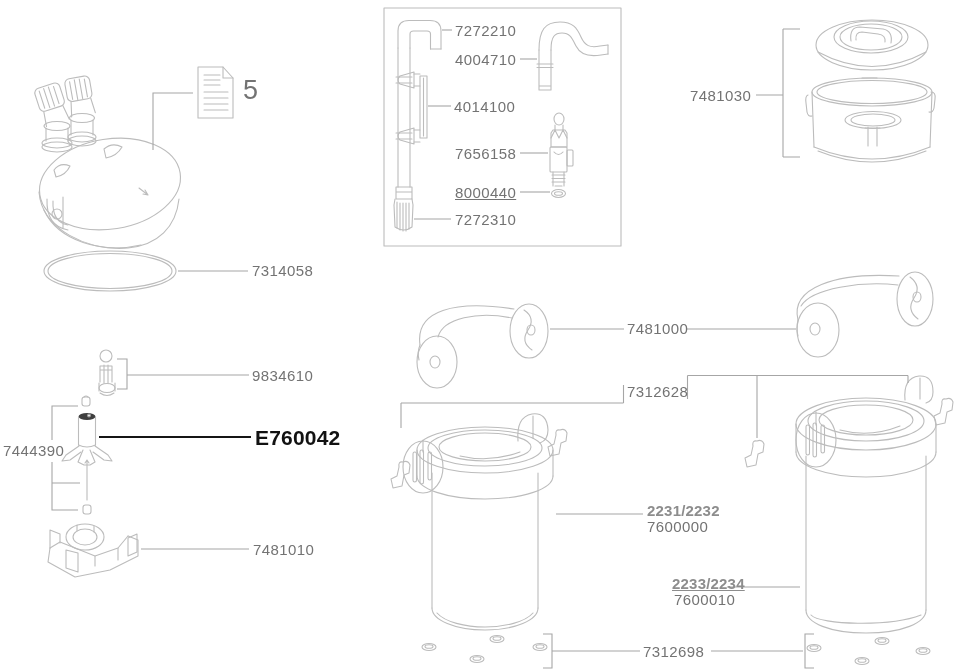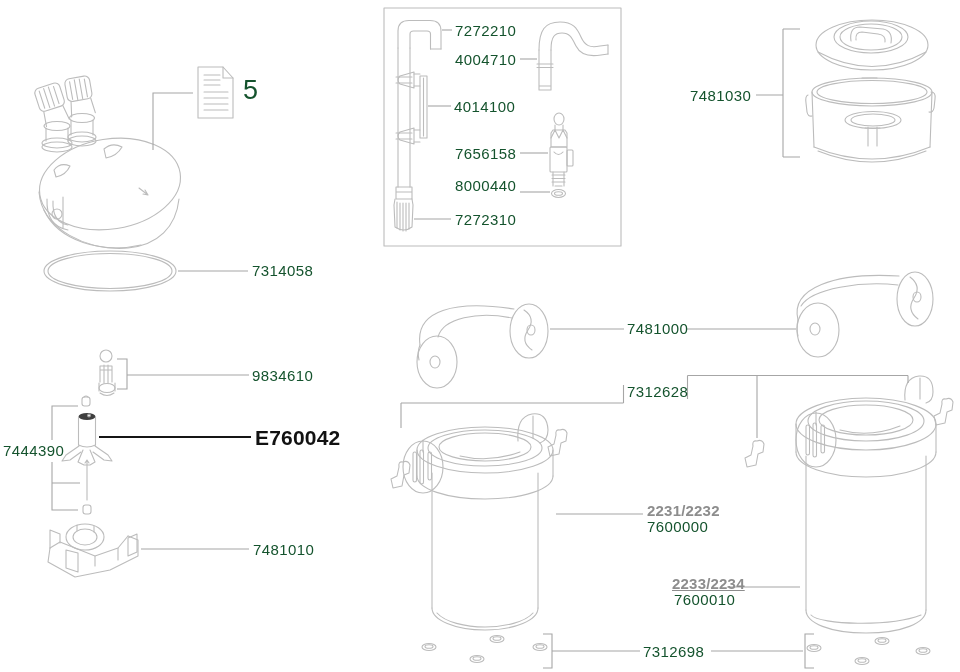--- a/index.html
+++ b/index.html
@@ -1,19 +1,19 @@
 <!DOCTYPE html>
 <html><head>
 <meta charset="utf-8">
 <style>
   html,body{margin:0;padding:0;background:#fff;}
   .stage{position:relative;width:960px;height:672px;background:#ffffff;overflow:hidden;
          font-family:"Liberation Sans", sans-serif;}
   .stage svg{position:absolute;left:0;top:0;}
-  .lbl{position:absolute;font-size:15px;line-height:1.05;color:#14532d;
+  .lbl{position:absolute;font-size:15px;line-height:1.05;color:#737373;
        letter-spacing:0.4px;white-space:nowrap;}
   .lbl.model{font-weight:bold;color:#8d8d8d;letter-spacing:0.2px;}
   .lbl.hl{font-weight:bold;color:#121212;font-size:21px;letter-spacing:0.2px;}
   .lbl.big{font-size:27px;letter-spacing:0;}
   
   .art{fill:none;stroke:#bcbcbc;stroke-width:1.1;stroke-linecap:round;stroke-linejoin:round;}
   .lead{fill:none;stroke:#a6a6a6;stroke-width:1.1;stroke-linecap:butt;}
   .leadk{fill:none;stroke:#151515;stroke-width:2;}
   .dark{fill:#3f3f3f;stroke:none;}
 </style>
@@ -293,21 +293,21 @@
     <path class="lead" d="M552,651 L640,651 M711,651 L803,651 M543,634 L552,634 L552,668 L543,668 M814,634 L805,634 L805,668 L814,668"></path>
   </g>
 </svg>
 
   <div class="lbl big" style="left:243px;top:76px;">5</div>
   <div class="lbl" style="left:252px;top:263px;">7314058</div>
   <div class="lbl" style="left:455px;top:23px;">7272210</div>
   <div class="lbl" style="left:455px;top:52px;">4004710</div>
   <div class="lbl" style="left:454px;top:99px;">4014100</div>
   <div class="lbl" style="left:455px;top:146px;">7656158</div>
-  <div class="lbl" style="left:455px;top:178px;">8000440</div>
+  <div class="lbl" style="left:455px;top:185px;text-decoration:underline;">8000440</div>
   <div class="lbl" style="left:455px;top:212px;">7272310</div>
   <div class="lbl" style="left:690px;top:88px;">7481030</div>
   <div class="lbl" style="left:252px;top:368px;">9834610</div>
   <div class="lbl hl" style="left:255px;top:427px;">E760042</div>
   <div class="lbl" style="left:3px;top:443px;text-align:right;">7444390</div>
   <div class="lbl" style="left:253px;top:542px;">7481010</div>
   <div class="lbl" style="left:627px;top:321px;">7481000</div>
   <div class="lbl" style="left:627px;top:384px;">7312628</div>
   <div class="lbl model" style="left:647px;top:503px;">2231/2232</div>
   <div class="lbl" style="left:647px;top:519px;text-align:right;">7600000</div>

